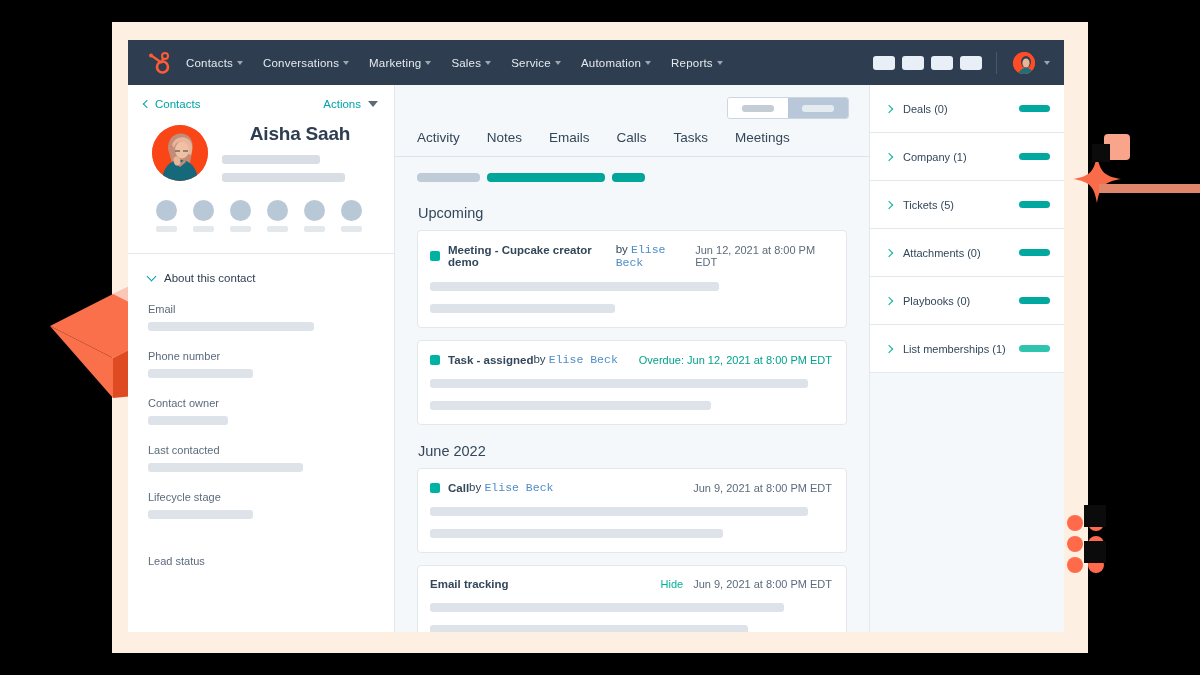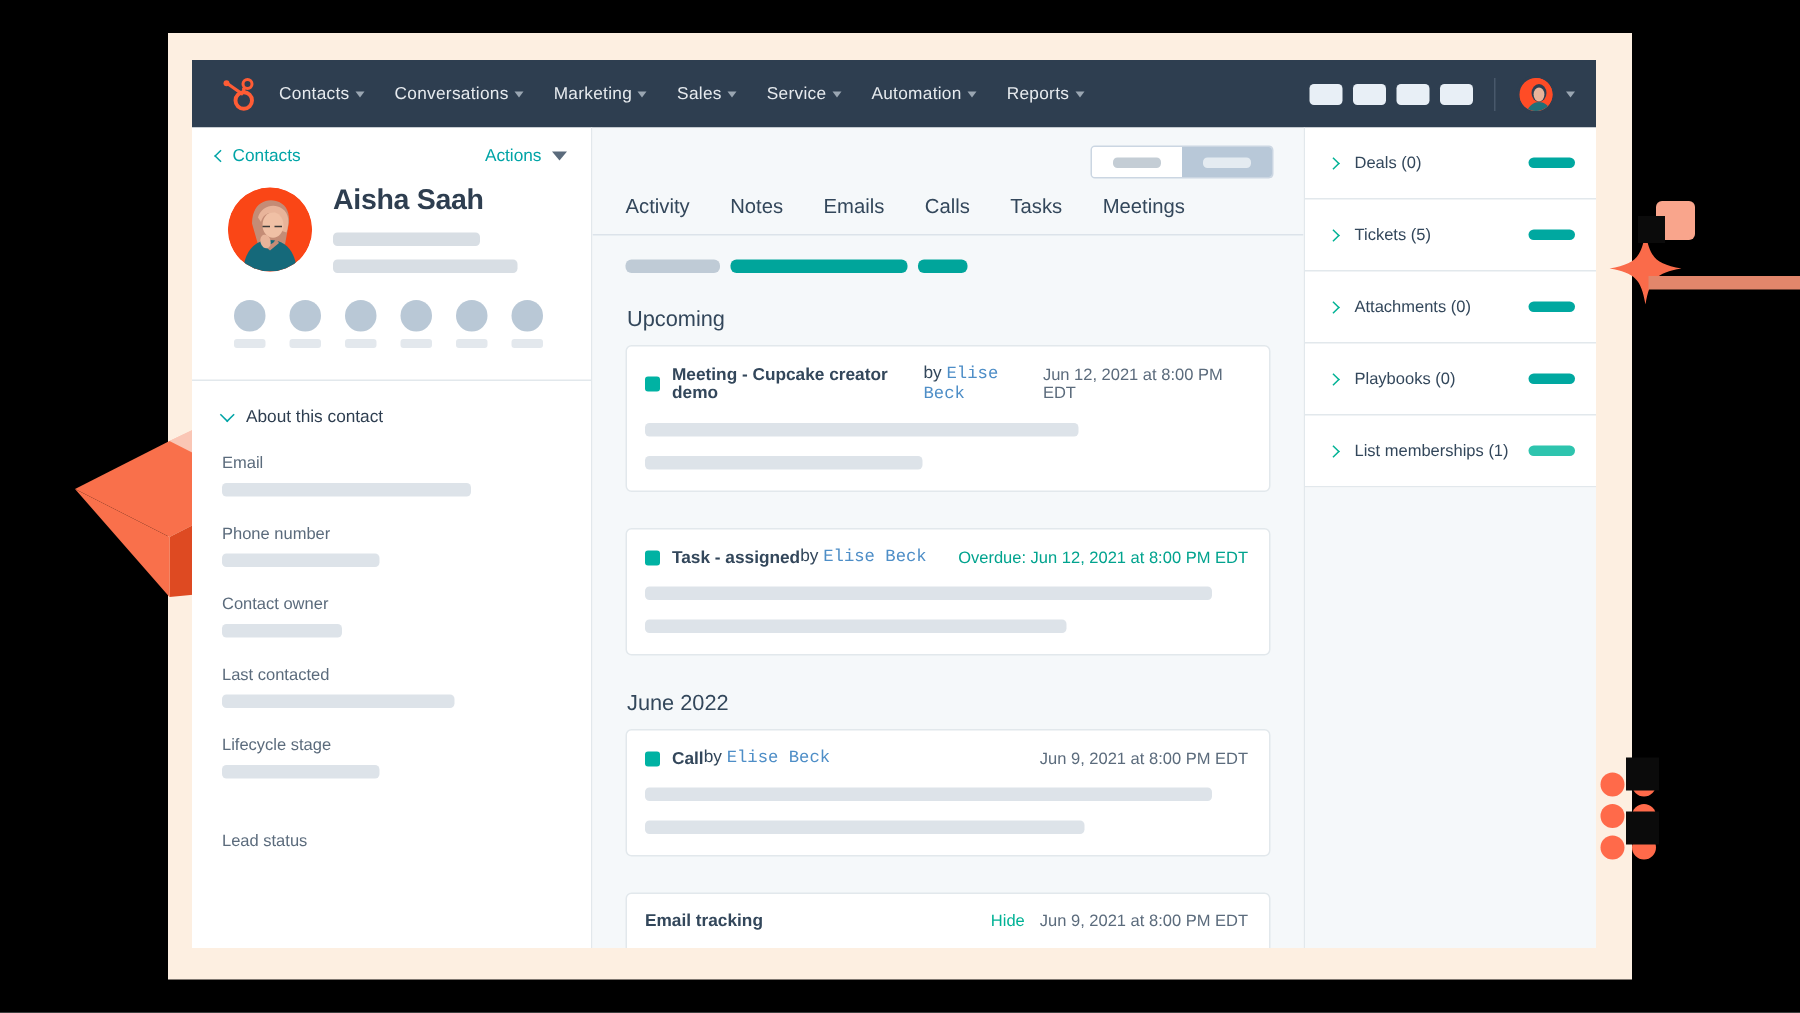--- a/index.html
+++ b/index.html
@@ -75,21 +75,21 @@
   .cols { display: flex; height: 547px; }
 
   
   .leftcol { width: 267px; background: #fff; border-right: 1px solid #E2E8EC; flex: 0 0 267px; }
   .lc-head { padding: 13px 16px 0 16px; display: flex; align-items: center; }
   .back-link { color: #00A4A6; font-size: 11.5px; display: flex; align-items: center; gap: 5px; cursor: pointer; }
   .chev-left { width: 6px; height: 6px; border-left: 1.6px solid #00A4A6; border-bottom: 1.6px solid #00A4A6; transform: rotate(45deg); display: inline-block; }
   .actions { margin-left: auto; color: #00A4A6; font-size: 11.5px; display: flex; align-items: center; gap: 7px; cursor: pointer; }
   .tri-down { width: 0; height: 0; border-left: 5px solid transparent; border-right: 5px solid transparent; border-top: 6px solid #5B6B7C; }
 
-  .profile { display: flex; align-items: center; padding: 13px 16px 0 24px; gap: 14px; }
+  .profile { display: flex; align-items: center; padding: 13px 16px 0 24px; gap: 14px; text-align: center; }
   .avatar-lg { width: 56px; height: 56px; border-radius: 50%; overflow: hidden; position: relative; background: #FF4C26; flex: 0 0 56px; }
   .pname { color: #2E3E50; font-size: 19px; font-weight: bold; letter-spacing: -.2px; }
   .sk { background: #D8DEE4; border-radius: 3px; }
 
   .iconrow { display: flex; gap: 16px; padding: 18px 0 0 28px; }
   .iconrow .ic { width: 21px; height: 21px; border-radius: 50%; background: #B9C8D6; }
   .iconrow .ib { width: 21px; height: 6px; border-radius: 2px; background: #E3E8ED; margin-top: 5px; }
   .lc-sep { height: 1px; background: #E2E8EC; margin: 21px 0 0 0; }
 
   .about { padding: 18px 18px 0 20px; }
@@ -113,21 +113,21 @@
   .tabs { display: flex; gap: 27px; padding: 11px 0 0 22px; border-bottom: 1px solid #DCE3EA; }
   .tab { color: #33475B; font-size: 13.5px; padding-bottom: 11px; cursor: pointer; }
 
   .chipline { display: flex; gap: 7px; padding: 16px 0 0 22px; }
   .chip { height: 9px; border-radius: 4px; }
 
   .scroll { padding: 14px 22px 0 22px; }
   .sec-title { color: #33475B; font-size: 14.5px; margin: 9px 0 9px 1px; }
   .card {
     background: #fff; border: 1px solid #E2E8EC; border-radius: 4px;
-    padding: 12px 14px 14px 12px; margin-bottom: 24px;
+    padding: 12px 14px 14px 12px; margin-bottom: 12px;
   }
   .card-top { display: flex; align-items: center; }
   .sqico { width: 10px; height: 10px; border-radius: 2px; background: #00B2A3; margin-right: 8px; flex: 0 0 10px; }
   .ctitle { font-size: 11.5px; color: #33475B; font-weight: bold; }
   .cby { font-size: 11.5px; color: #33475B; font-weight: normal; }
   .cby .lnk { color: #4E8EC7; font-family: Liberation Mono, monospace; }
   .cdate { margin-left: auto; font-size: 11px; color: #5B6B7C; }
   .cdate.overdue { color: #00A38E; }
   .hide-link { color: #00B295; font-size: 11px; margin-left: auto; margin-right: 10px; cursor: pointer; }
   .cline { height: 9px; border-radius: 3px; background: #DDE3E9; margin-top: 13px; }
@@ -420,20 +420,25 @@
       </div>
 
       <div class="rightcol">
         <div class="acc-item">
           <span class="chev-r"></span>
           <span class="acc-label">Deals (0)</span>
           <span class="acc-bar"></span>
         </div>
         <div class="acc-item">
           <span class="chev-r"></span>
+          <span class="acc-label">Company (1)</span>
+          <span class="acc-bar"></span>
+        </div>
+        <div class="acc-item">
+          <span class="chev-r"></span>
           <span class="acc-label">Tickets (5)</span>
           <span class="acc-bar"></span>
         </div>
         <div class="acc-item">
           <span class="chev-r"></span>
           <span class="acc-label">Attachments (0)</span>
           <span class="acc-bar"></span>
         </div>
         <div class="acc-item">
           <span class="chev-r"></span>

